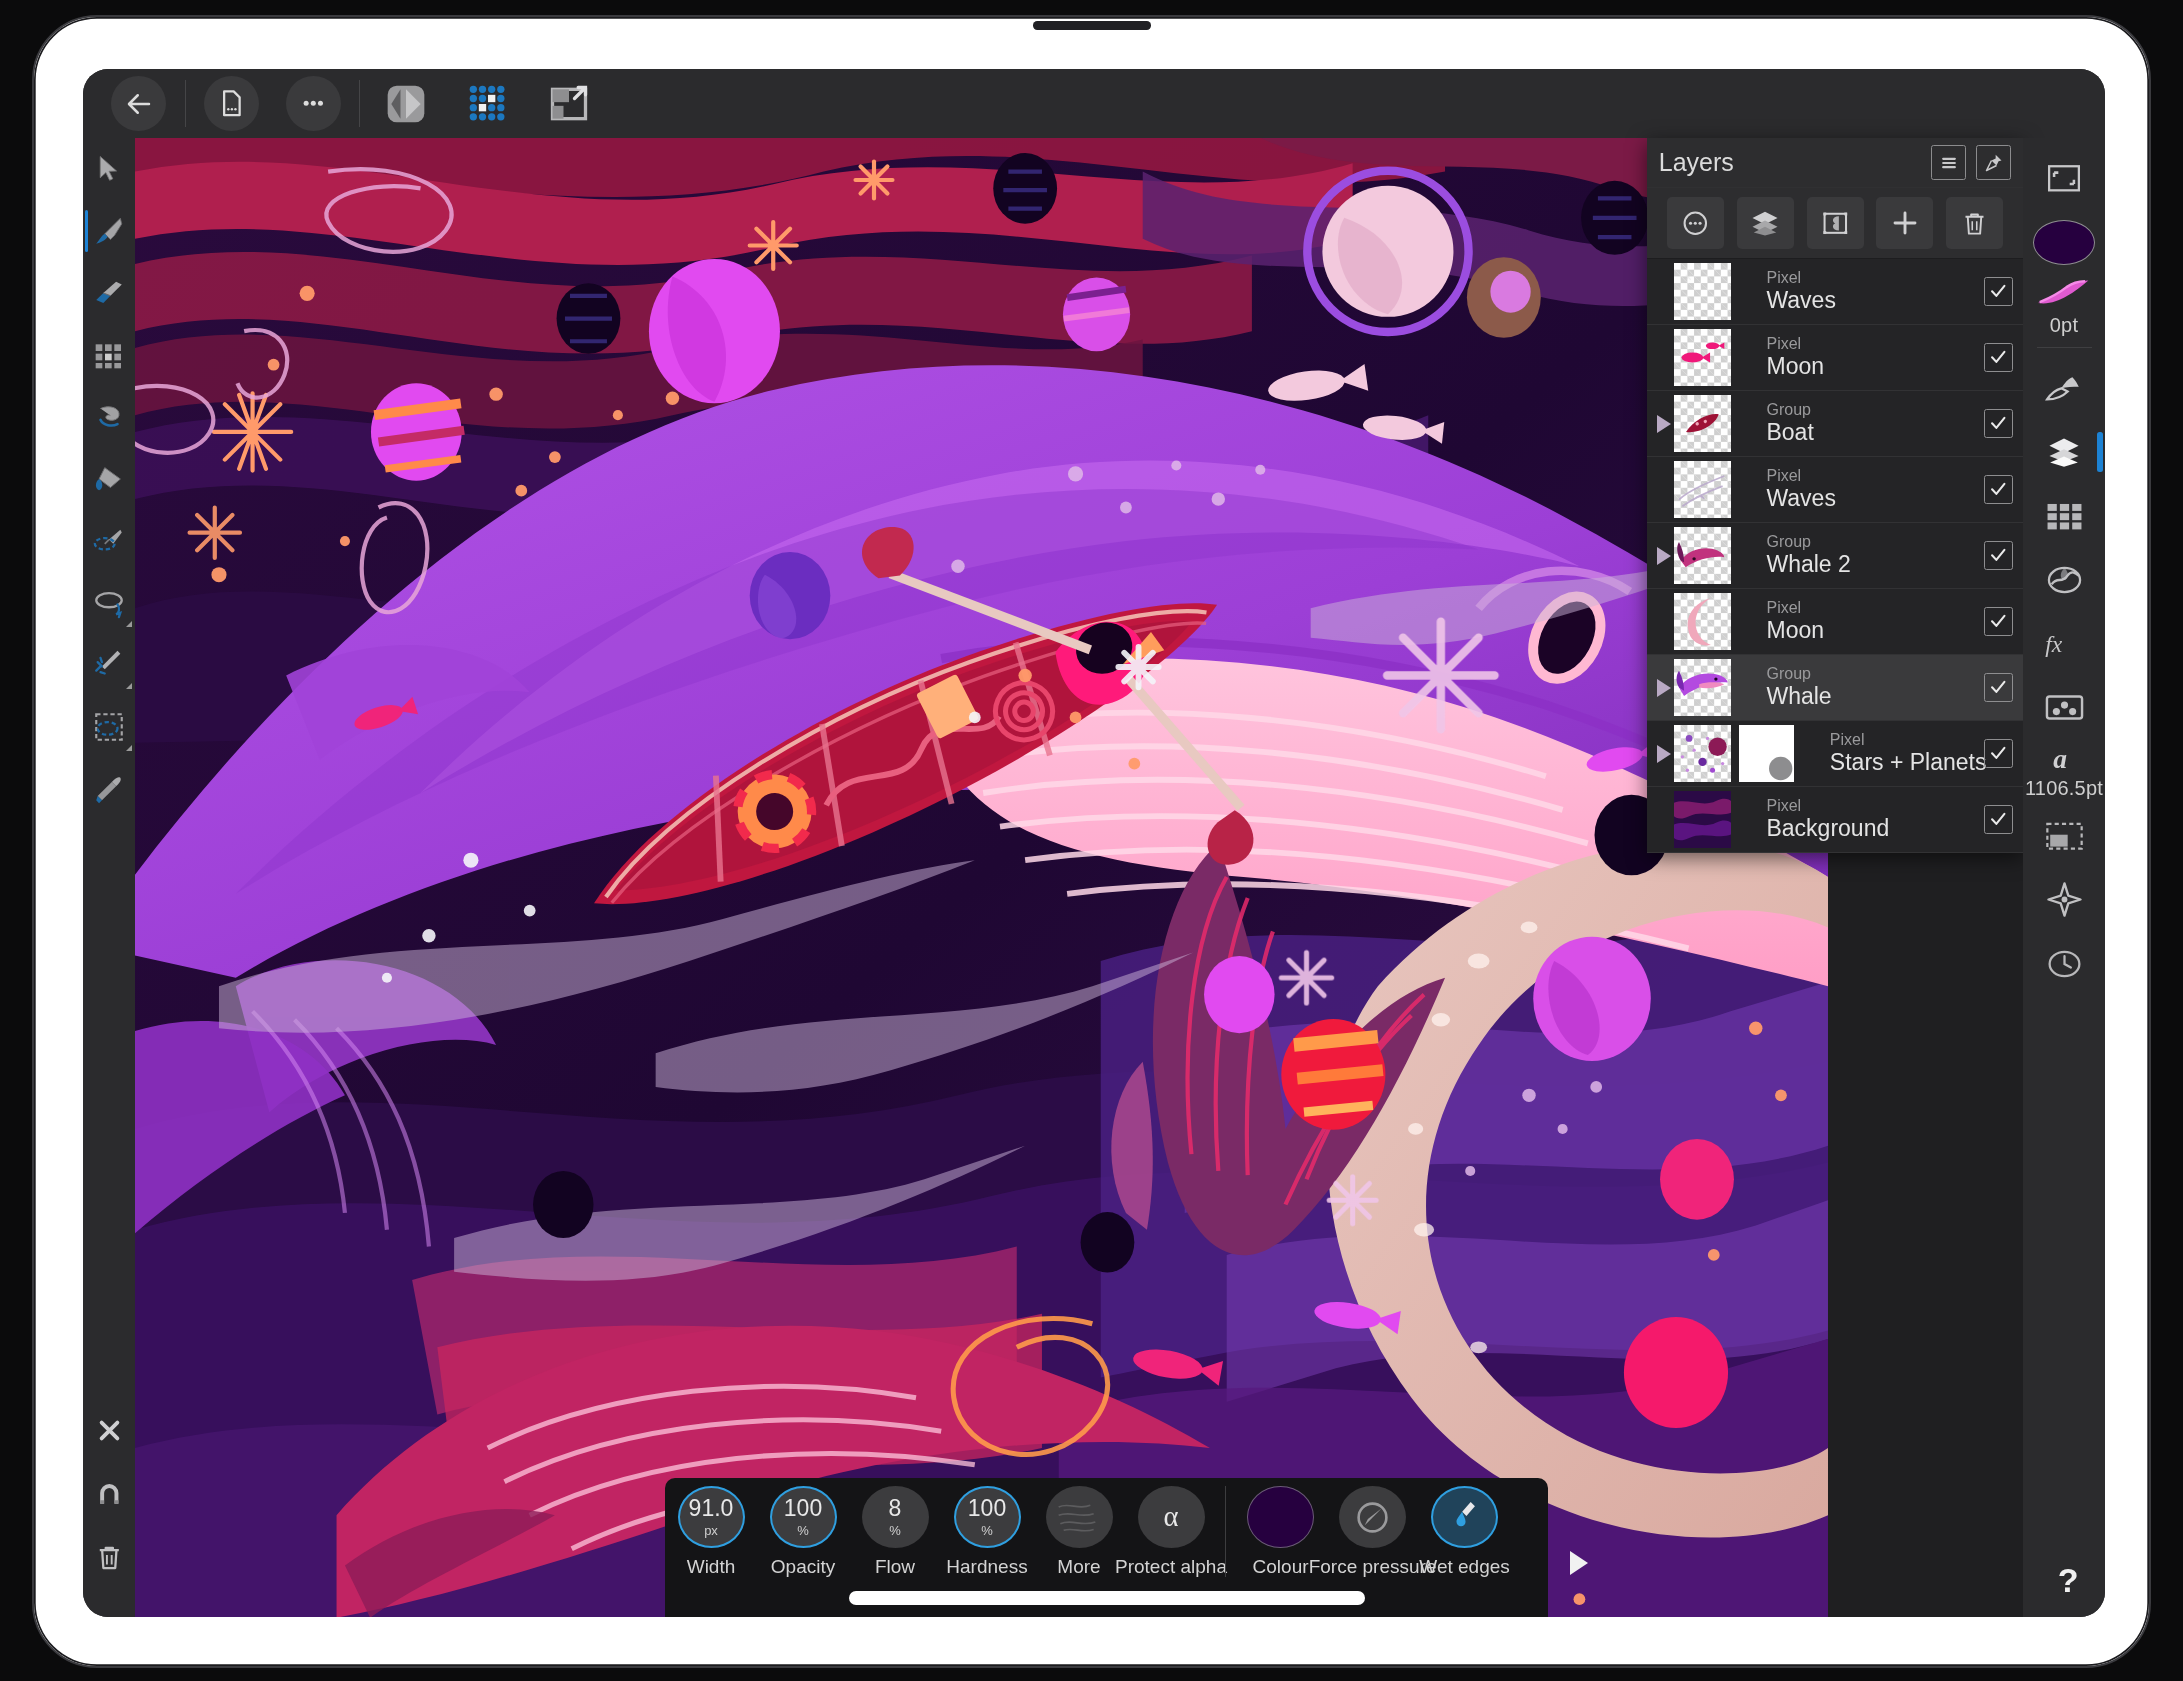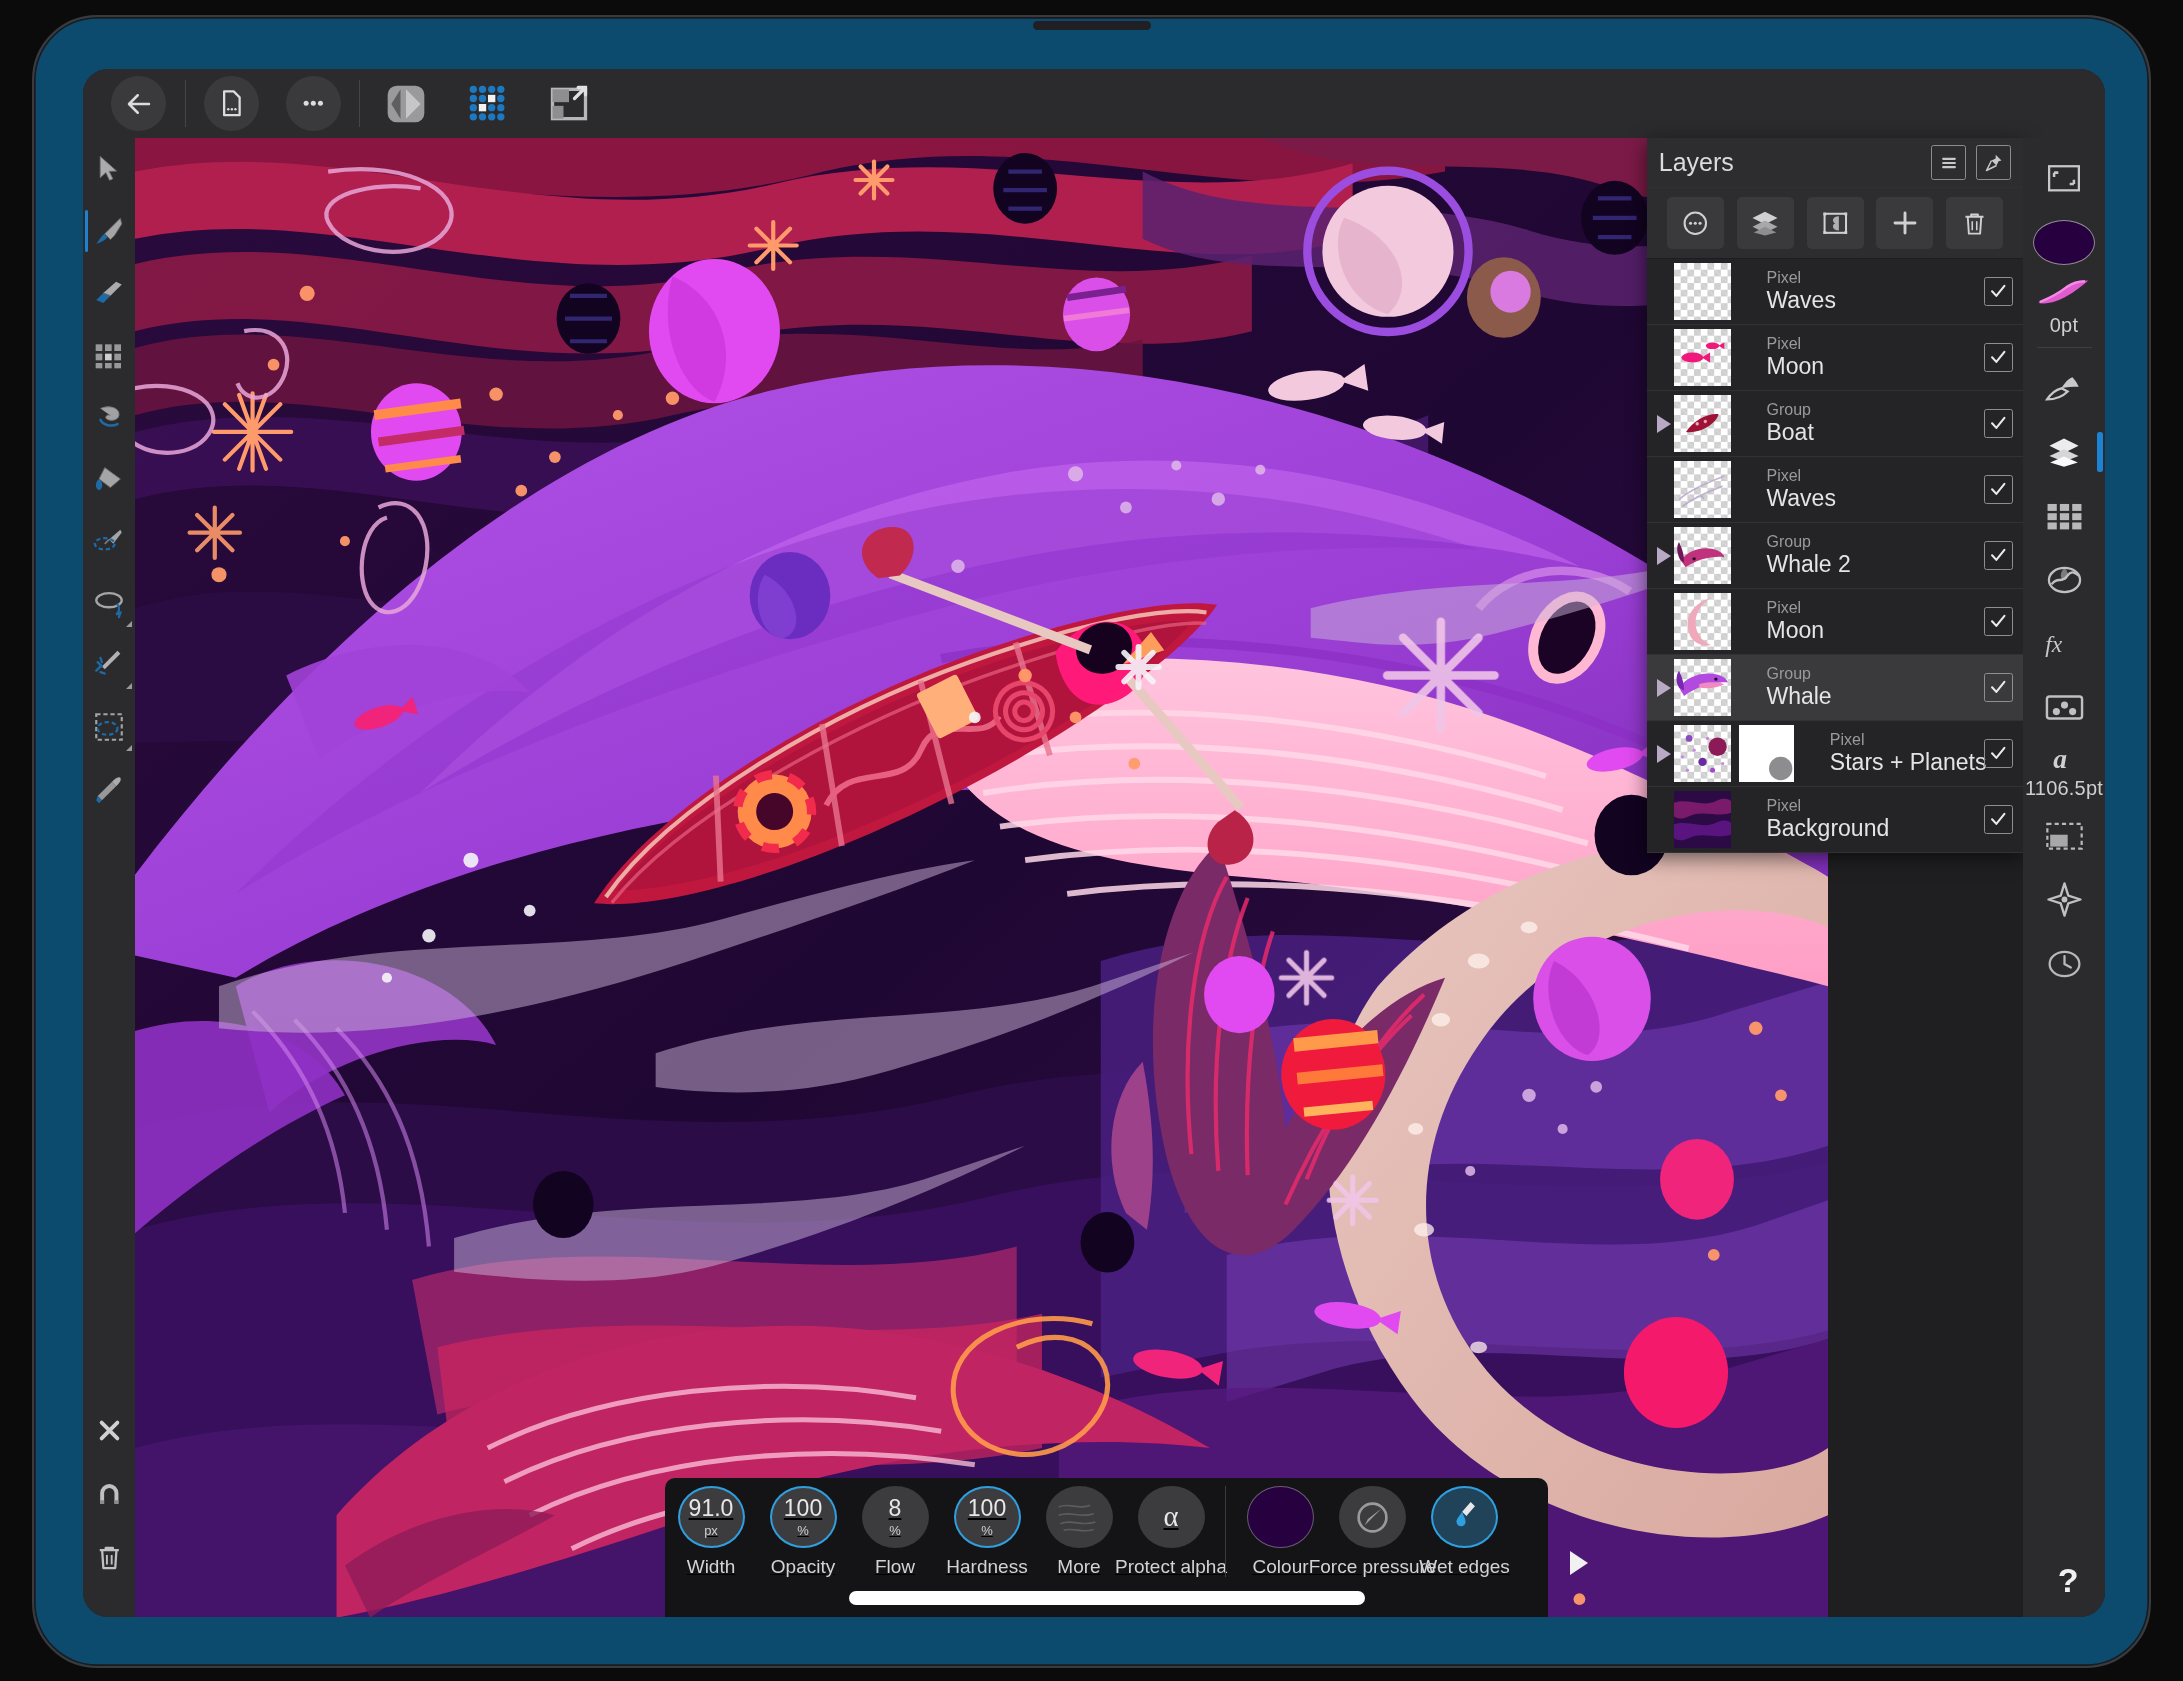--- a/index.html
+++ b/index.html
@@ -8,21 +8,21 @@
     width: 2183px; height: 1682px;
     background: #0b0b0c;
     font-family: "Liberation Sans", sans-serif;
     overflow: hidden;
   }
 
   
   #device {
     position: absolute; left: 32px; top: 15px;
     width: 2119px; height: 1653px;
-    background: #0c4a6e;
+    background: #ffffff;
     border-radius: 65px;
     border: 2.5px solid #3a3a3e;
     box-shadow: inset 0 0 0 1.7px #1b1b1e;
   }
   #camera {
     position: absolute; left: 50%; top: 4.2px; transform: translateX(-50%);
     width: 118px; height: 8.4px; background: #202024; border-radius: 4.2px;
   }
   #screen {
     position: absolute; left: 49px; top: 52px;
@@ -160,21 +160,21 @@
     display:flex; align-items:center; justify-content:center;
   }
 
   
   #hud {
     position: absolute; left: 582px; bottom: 0; width: 883px; height: 139px;
     background: #141416; border-top-left-radius: 10px; border-top-right-radius: 10px;
   }
   #hud-row { display:flex; align-items:flex-start; height: 107px; padding-top: 8.4px; }
   .hud-item {
-    width: 92px; display:flex; flex-direction:column; align-items:center; cursor:pointer;text-decoration:underline;
+    width: 92px; display:flex; flex-direction:column; align-items:center; cursor:pointer;
   }
   .hud-disc {
     width: 67px; height: 62px; border-radius:50%;
     background:#3c3c3e; display:flex; flex-direction:column;
     align-items:center; justify-content:center; color:#e8e8e8;
   }
   .hud-disc.ring { border: 2.5px solid #2f9fe0; background:#3c3c3e; }
   .hud-disc.swatch { background:#26003f; border:0.8px solid #6b5b77; }
   .hud-disc.wet { border: 2.5px solid #2f9fe0; background:#20435a; }
   .hud-val { font-size: 23px; line-height:1; }

